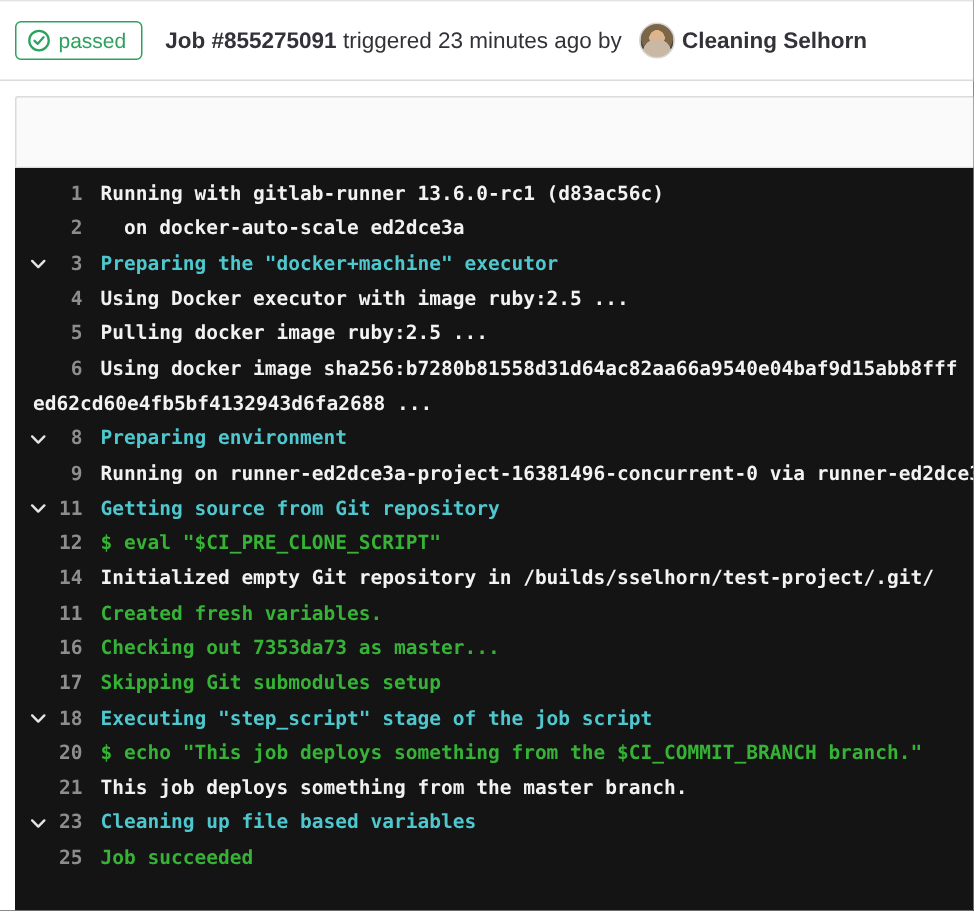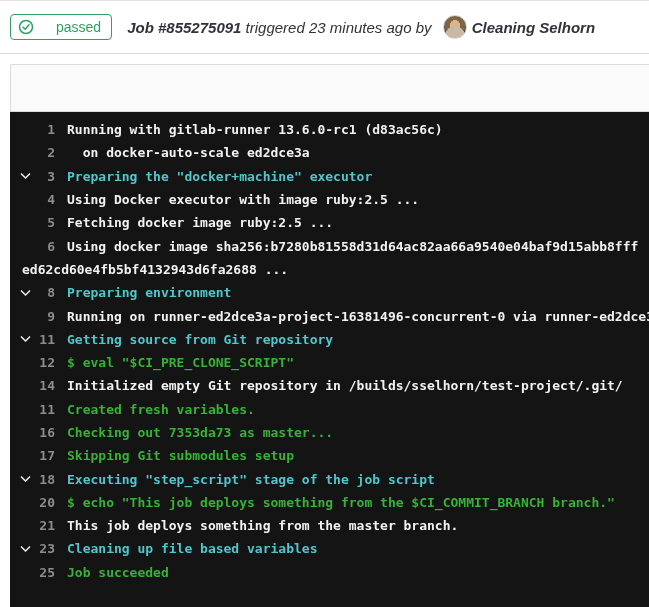--- a/index.html
+++ b/index.html
@@ -13,37 +13,36 @@
 
   
   .job-header {
     height:53px;
     display:flex; align-items:center;
     padding:0 10px;
     border-bottom:1px solid #dbdbdb;
     background:#ffffff;
   }
   .status-badge {
-    display:inline-flex; align-items:center; gap:22px;
+    display:inline-flex; align-items:center; gap:5px;
     border:1px solid var(--badge-green);
     color:var(--badge-green);
     border-radius:4px;
     padding:3px 10px 3px 7px;
     font-size:14px; line-height:18px;
     background:#fff;
     cursor:pointer;
     justify-content:center;
   }
   .status-badge svg { display:block; }
   .job-header-text {
     margin-left:15px;
     font-size:15px; color:#333238;
     display:flex; align-items:center;
     white-space:pre;
-    font-style:italic;
   }
   .bold { font-weight:bold; }
   .avatar {
     width:24px; height:24px; border-radius:50%;
     margin:0 5px 0 7px;
     border:1px solid #d6d6d6;
     background:
       radial-gradient(circle at 50% 88%, #c9b9a4 0 42%, transparent 43%),
       radial-gradient(circle at 50% 42%, #dcb58e 0 30%, #7d6547 31% 62%, #4a4a42 63%);
     flex:none;
@@ -130,21 +129,21 @@
     <span class="txt">Preparing the "docker+machine" executor</span>
   </div>
     <div class="row plain">
     
     <span class="num">4</span>
     <span class="txt">Using Docker executor with image ruby:2.5 ...</span>
   </div>
     <div class="row plain">
     
     <span class="num">5</span>
-    <span class="txt">Fetching docker image ruby:2.5 ...</span>
+    <span class="txt">Pulling docker image ruby:2.5 ...</span>
   </div>
     <div class="row plain">
     
     <span class="num">6</span>
     <span class="txt">Using docker image sha256:b7280b81558d31d64ac82aa66a9540e04baf9d15abb8fff</span>
   </div>
     <div class="row plain wrap">
     
     
     <span class="txt">ed62cd60e4fb5bf4132943d6fa2688 ...</span>

